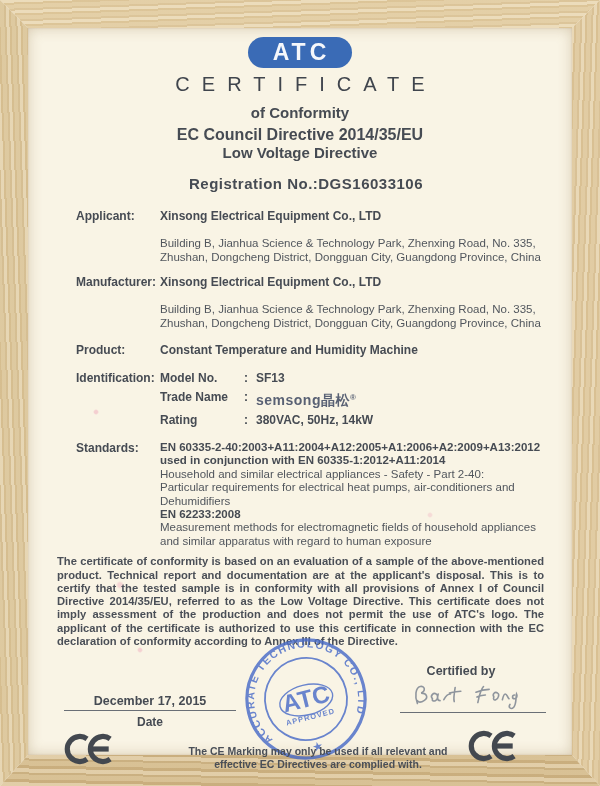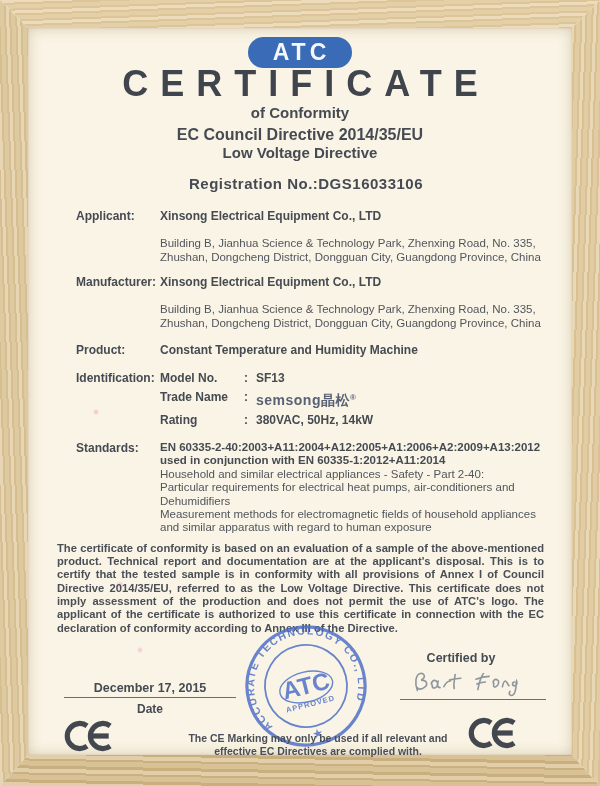--- a/index.html
+++ b/index.html
@@ -30,21 +30,21 @@
       radial-gradient(circle at 112px 622px,rgba(233,120,160,.28) 0 1.5px,transparent 3px),
       radial-gradient(circle at 402px 487px,rgba(233,120,160,.20) 0 1.5px,transparent 3px),
       #f9f4e5;
     box-shadow:inset 0 0 14px rgba(140,105,55,.30), inset 0 0 2px rgba(140,105,55,.25);
     color:#464b53;}
 
   
   .hdr{text-align:center;padding-top:9px;}
   .atc-pill{display:inline-block;width:104px;height:31px;line-height:31px;border-radius:16px;
     background:#3a6bb6;color:#f5f7fb;font-size:23px;font-weight:bold;letter-spacing:4px;text-indent:3px;}
-  .cert-title{margin-top:1px;font-size:36px;font-weight:bold;letter-spacing:12px;text-indent:12px;color:#40454d;line-height:30px;}
+  .cert-title{margin-top:1px;font-size:20px;font-weight:normal;letter-spacing:12px;text-indent:12px;color:#40454d;line-height:30px;}
   .sub1{margin-top:5px;font-size:15px;font-weight:bold;line-height:18px;}
   .sub2{margin-top:3px;font-size:16px;font-weight:bold;line-height:19px;}
   .sub3{font-size:15px;font-weight:bold;line-height:18px;}
   .reg{margin-top:12px;font-size:15px;font-weight:bold;letter-spacing:.5px;line-height:19px;padding-left:12px;}
 
   
   .rows{padding:0 25px 0 48px;}
   .row{display:flex;align-items:flex-start;}
   .lbl{flex:0 0 84px;font-size:12px;font-weight:bold;}
   .rcontent{flex:1;}
@@ -150,20 +150,21 @@
           </div>
         </div>
       </div>
 
       <div class="row" style="margin-top:9px;">
         <div class="lbl">Standards:</div>
         <div class="rcontent">
           <div class="std-line-b">EN 60335-2-40:2003+A11:2004+A12:2005+A1:2006+A2:2009+A13:2012 used in conjunction with EN 60335-1:2012+A11:2014</div>
           <div class="std-line-n">Household and similar electrical appliances - Safety - Part 2-40:</div>
           <div class="std-line-n">Particular requirements for electrical heat pumps, air-conditioners and Dehumidifiers</div>
+          <div class="std-line-b">EN 62233:2008</div>
           <div class="std-line-n">Measurement methods for electromagnetic fields of household appliances and similar apparatus with regard to human exposure</div>
         </div>
       </div>
     </div>
 
     <div class="decl">The certificate of conformity is based on an evaluation of a sample of the above-mentioned product. Technical report and documentation are at the applicant's disposal. This is to certify that the tested sample is in conformity with all provisions of Annex I of Council Directive 2014/35/EU, referred to as the Low Voltage Directive. This certificate does not imply assessment of the production and does not permit the use of ATC's logo. The applicant of the certificate is authorized to use this certificate in connection with the EC declaration of conformity according to Annex III of the Directive.</div>
 
     <div class="bottom">
 
       <svg class="stamp" viewBox="0 0 130 130">

